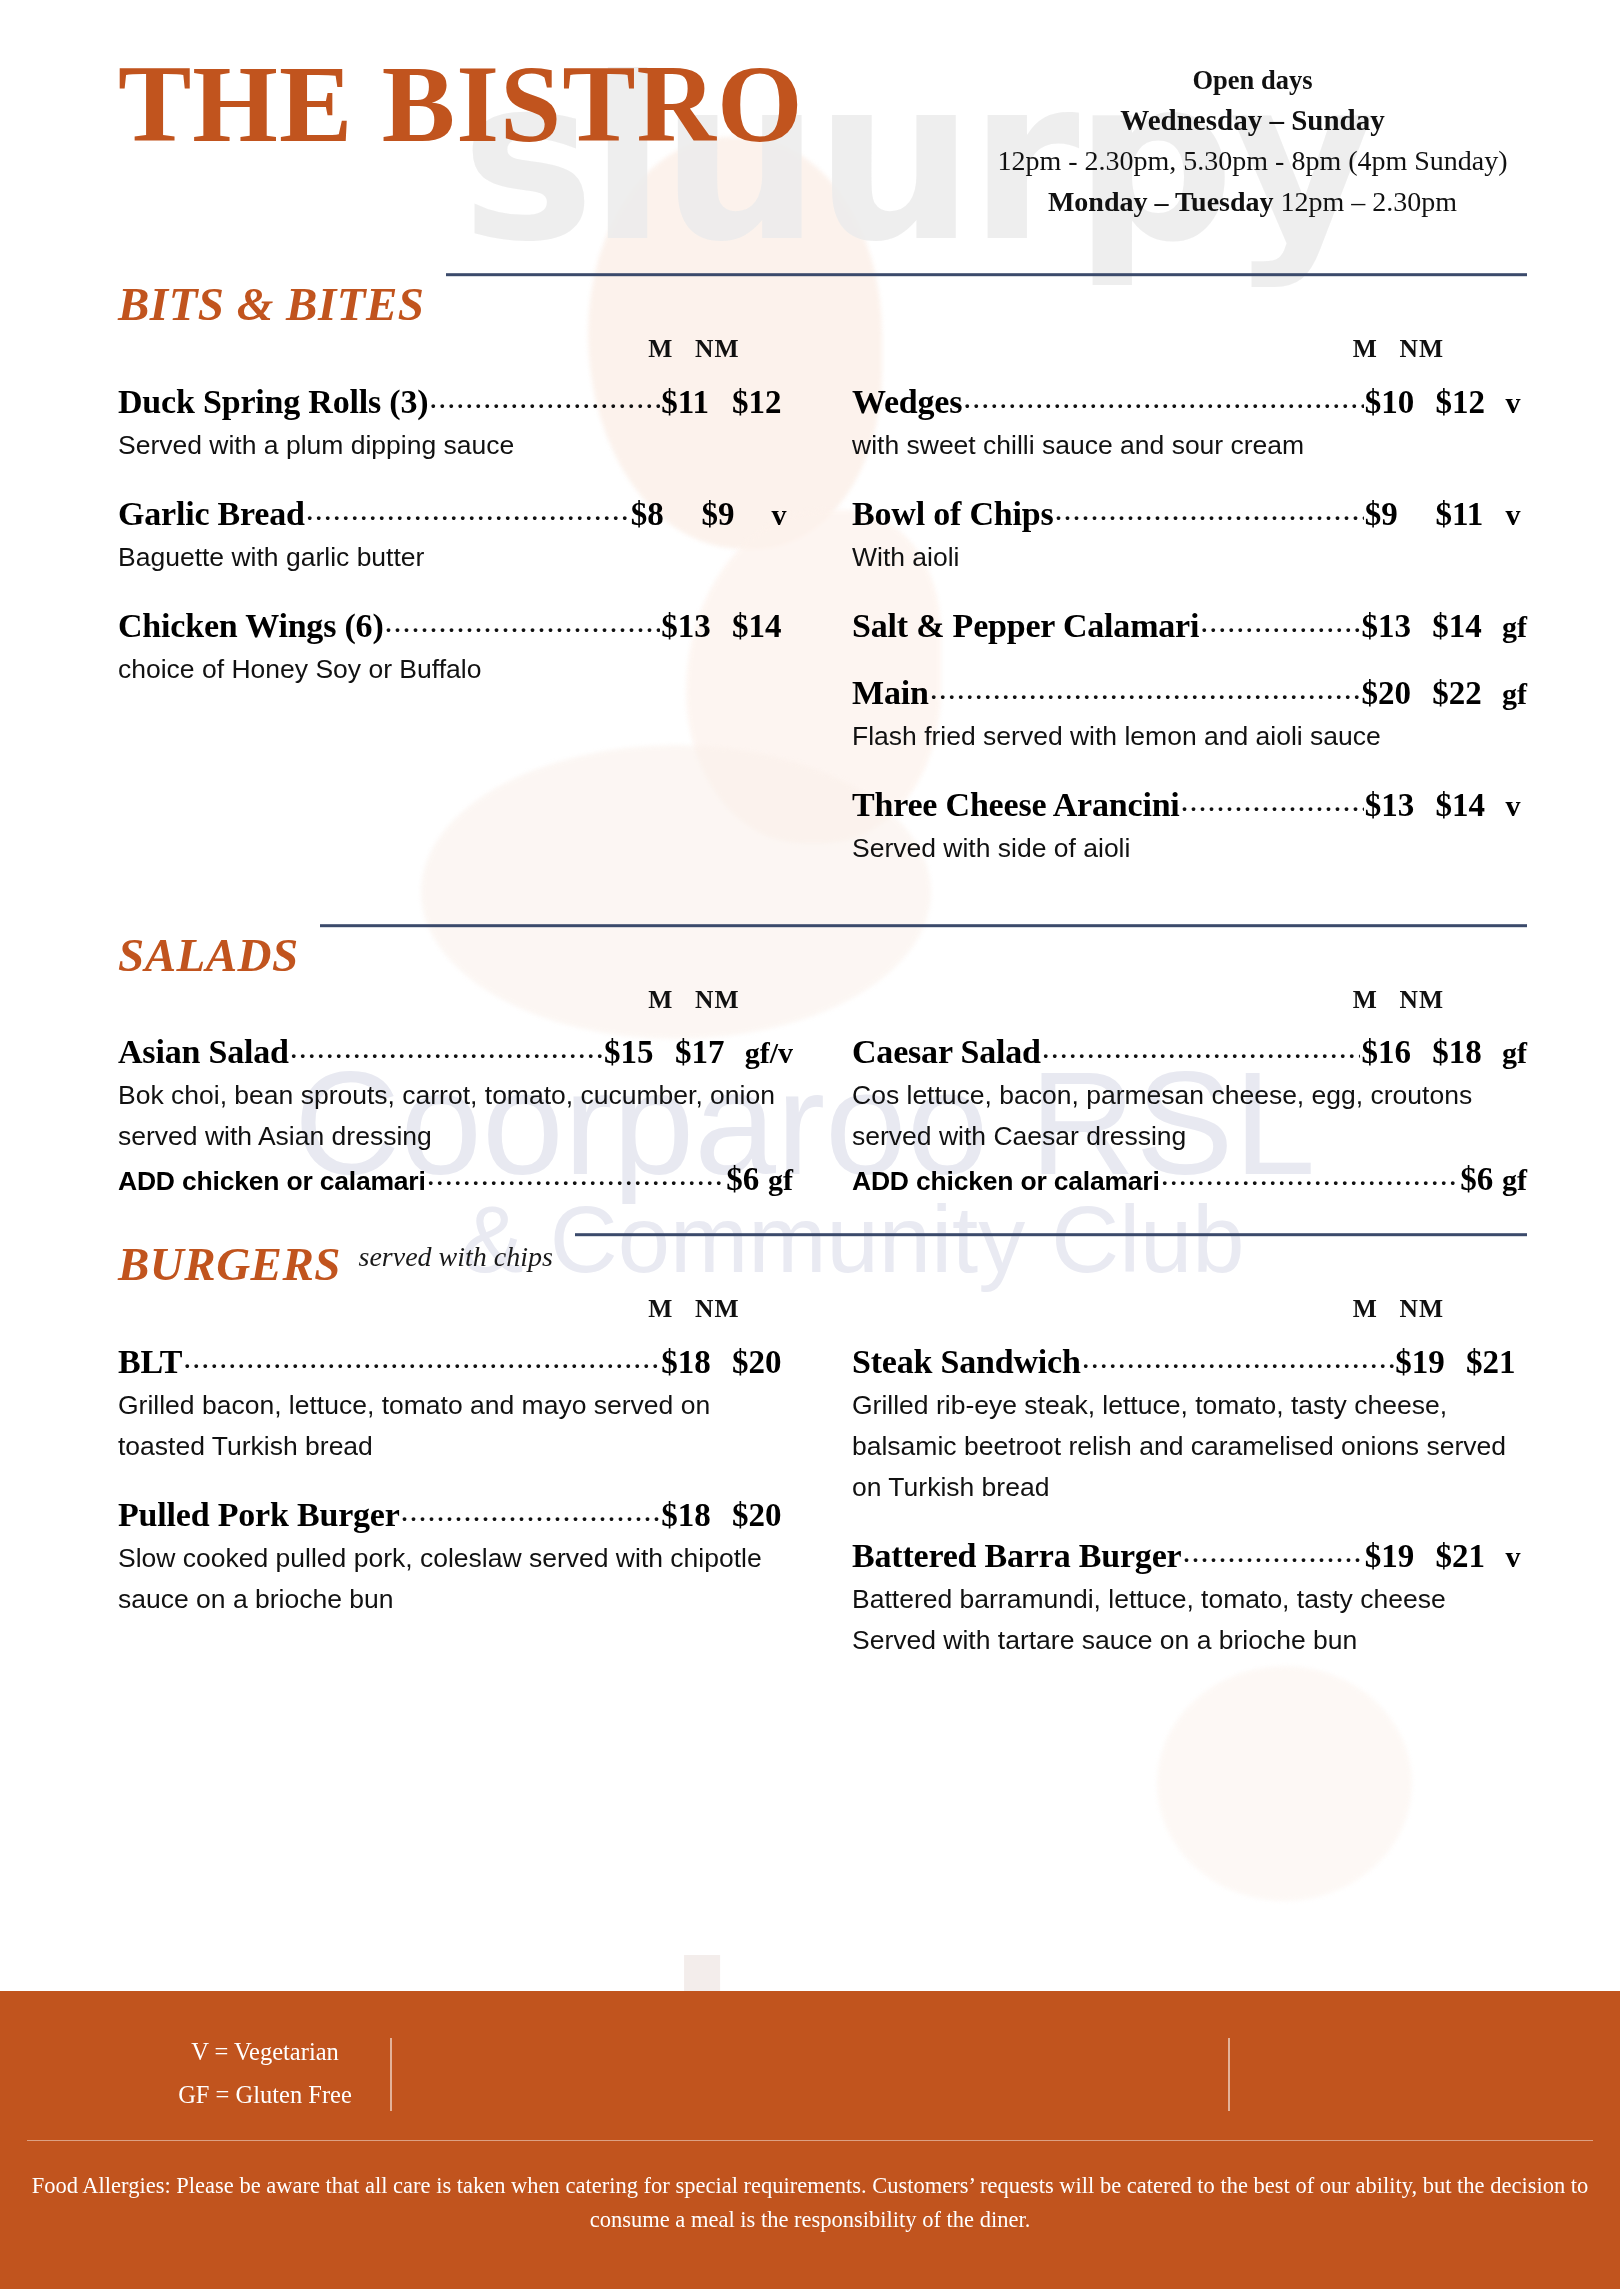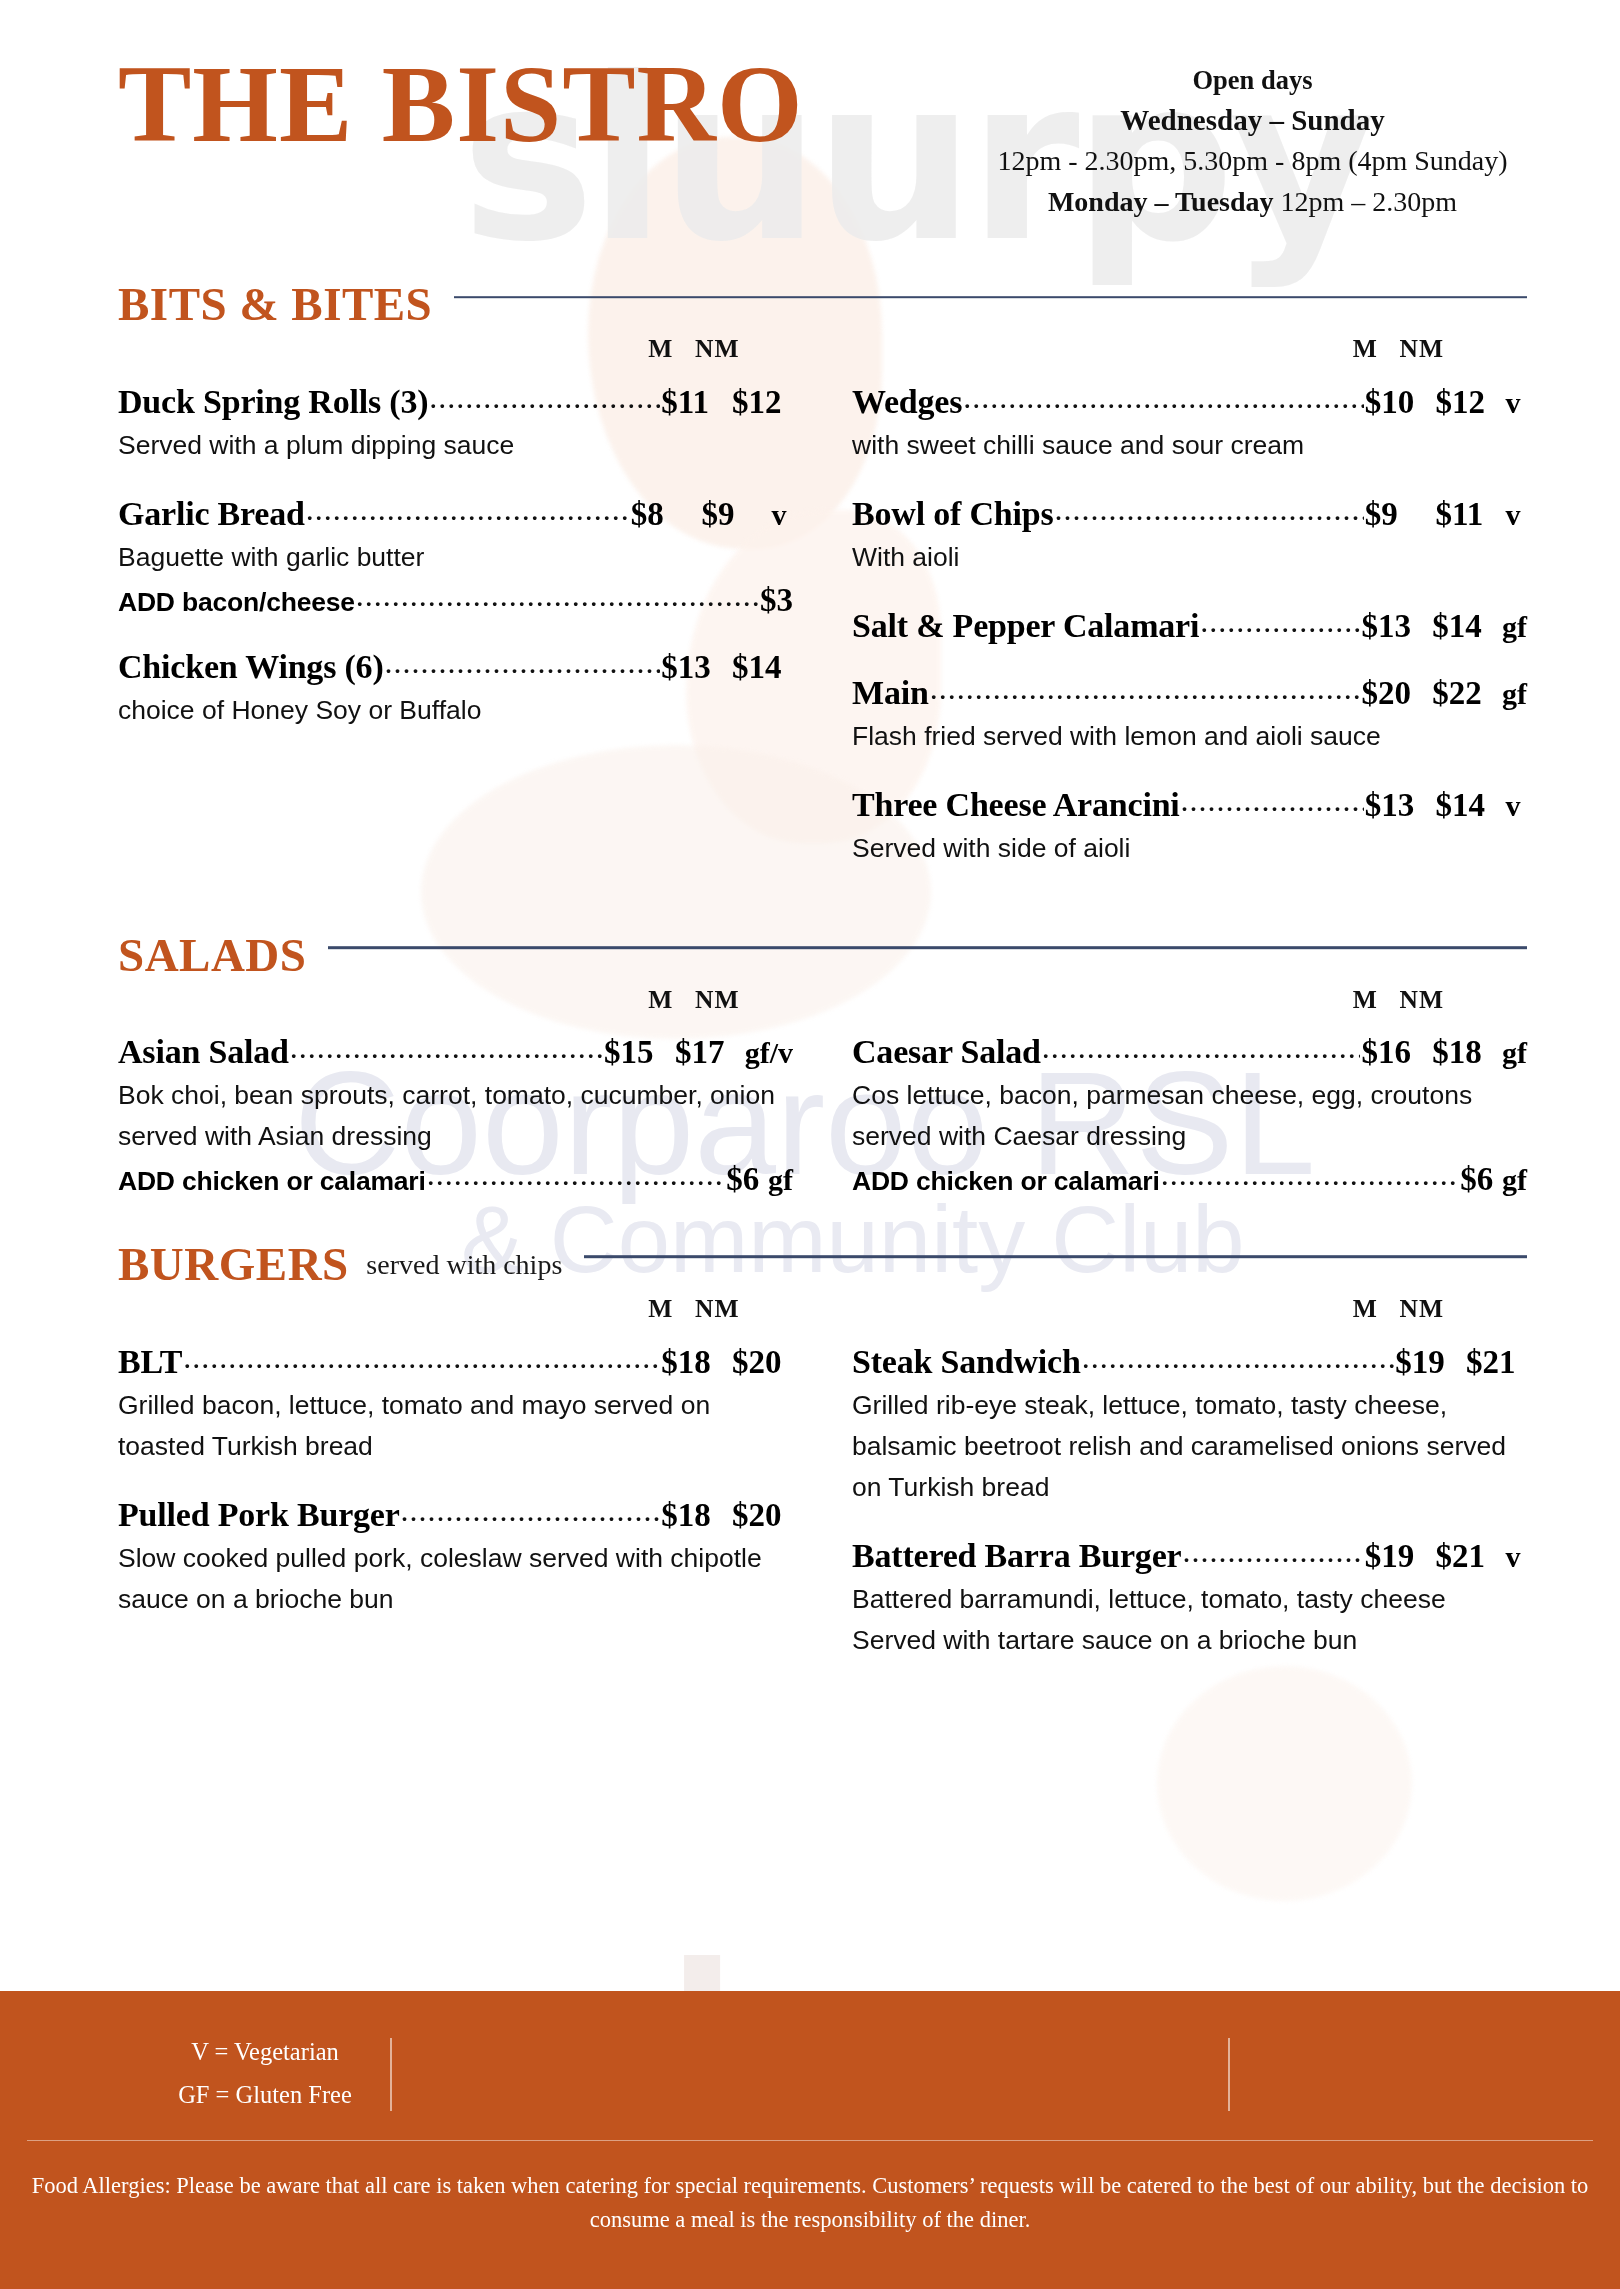--- a/index.html
+++ b/index.html
@@ -113,23 +113,24 @@
   .hours .l1 { font-weight: 700; font-size: 26.5px; line-height: 1.45; }
   .hours .l2 { font-weight: 700; font-size: 29px; line-height: 1.45; }
   .hours .l3 { font-weight: 400; font-size: 28px; line-height: 1.45; white-space: nowrap;}
   .hours .l4 { font-size: 28px; line-height: 1.45; }
   .hours .l4 b { font-weight: 700; }
 
   
   .section { padding: 0 93px 0 118px; }
   .sec-head {
     display: flex;
-    align-items: center;
+    align-items: flex-start;
     gap: 0;
     margin-bottom: 2px;
+    font-style: italic;
   }
   .sec-title {
     font-family: "Liberation Serif", serif;
     font-weight: 700;
     font-size: 47px;
     color: #c1541e;
     letter-spacing: 0.5px;
     white-space: nowrap;
     line-height: 1;
   }
@@ -374,30 +375,20 @@
               <div class="item-line">
                 <span class="item-name">Garlic Bread</span>
                 <span class="leader"></span>
                 <div class="price-box">
                   <span class="price m">$8</span>
                   <span class="price nm">$9</span>
                   <span class="tag">v</span>
                 </div>
               </div>
               <div class="item-desc">Baguette with garlic butter</div>
-            </div>
-            <div class="item">
-              <div class="item-line">
-                <span class="item-name sans">ADD bacon/cheese</span>
-                <span class="leader"></span>
-                <div class="price-box">
-                  <span class="price single">$3</span>
-                  <span class="tag empty"></span>
-                </div>
-              </div>
             </div>
             <div class="item gap">
               <div class="item-line">
                 <span class="item-name">Chicken Wings (6)</span>
                 <span class="leader"></span>
                 <div class="price-box">
                   <span class="price m">$13</span>
                   <span class="price nm">$14</span>
                   <span class="tag empty"></span>
                 </div>

